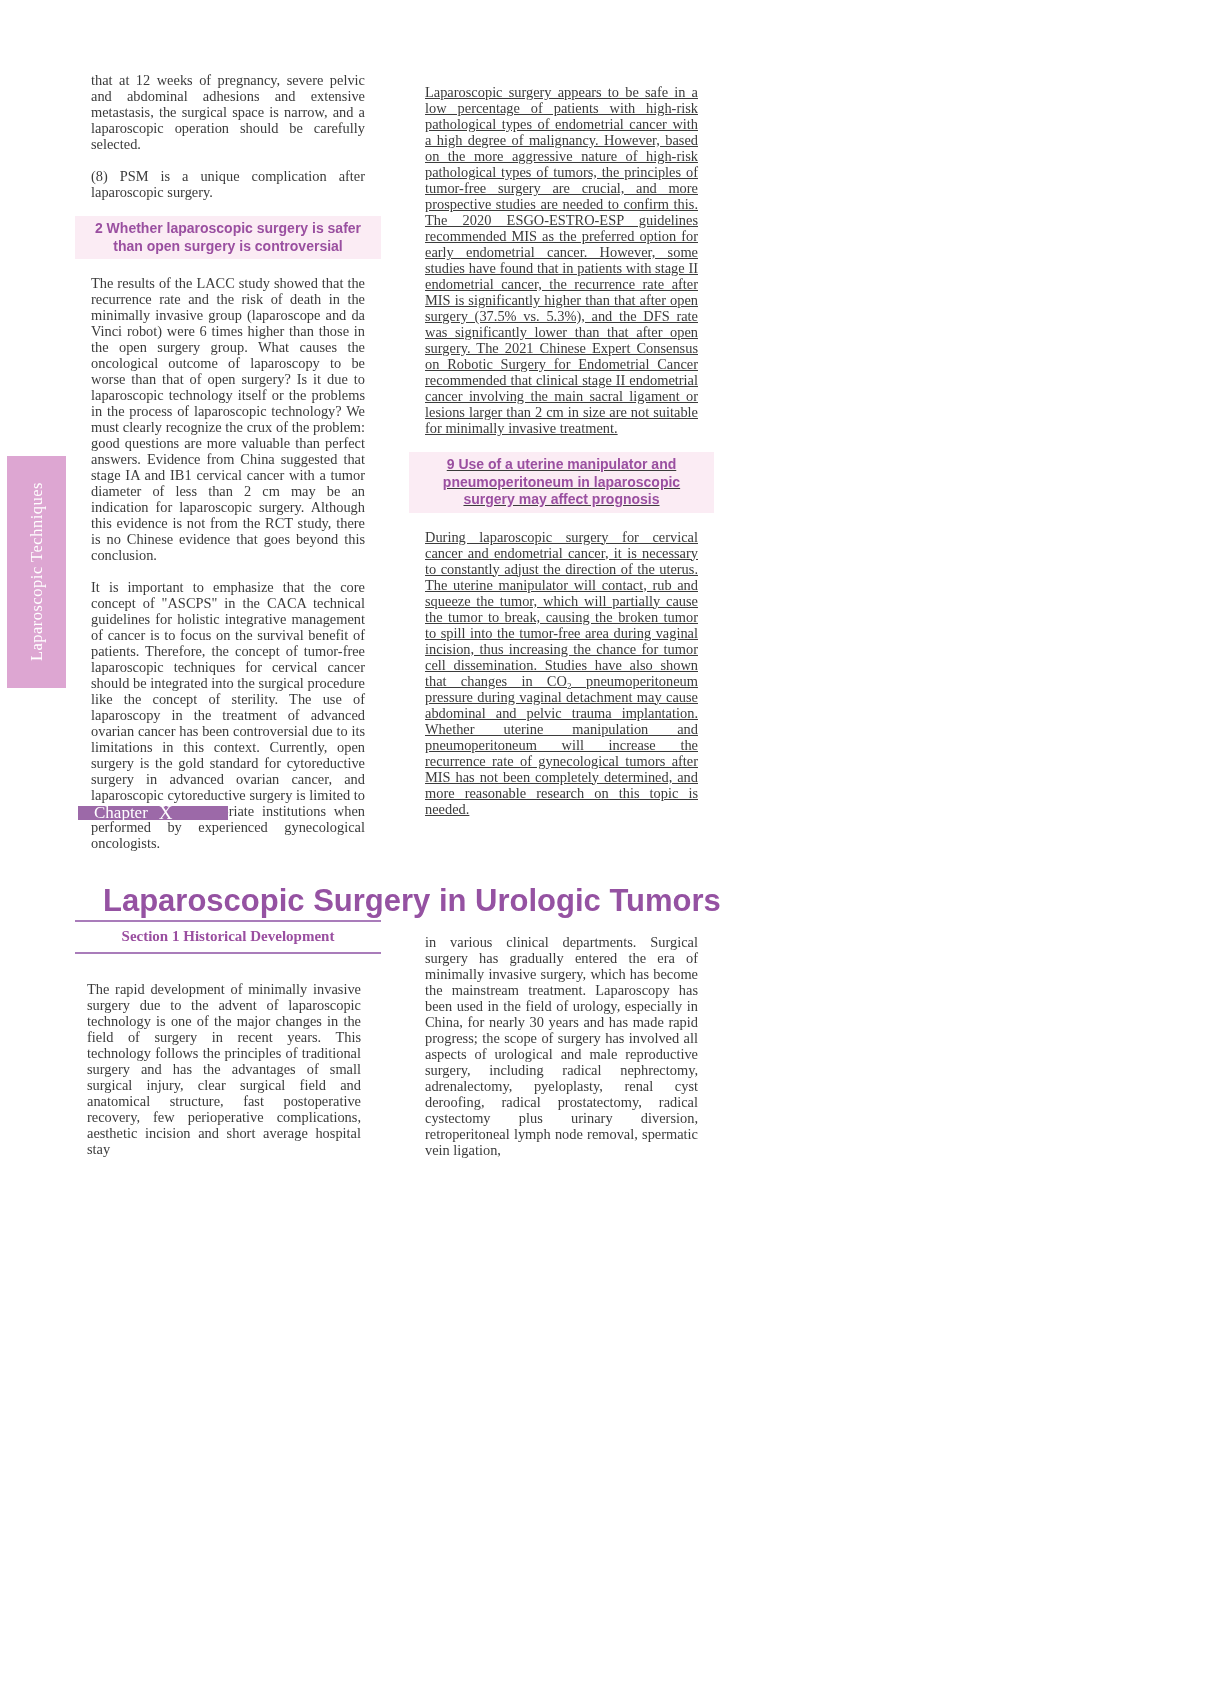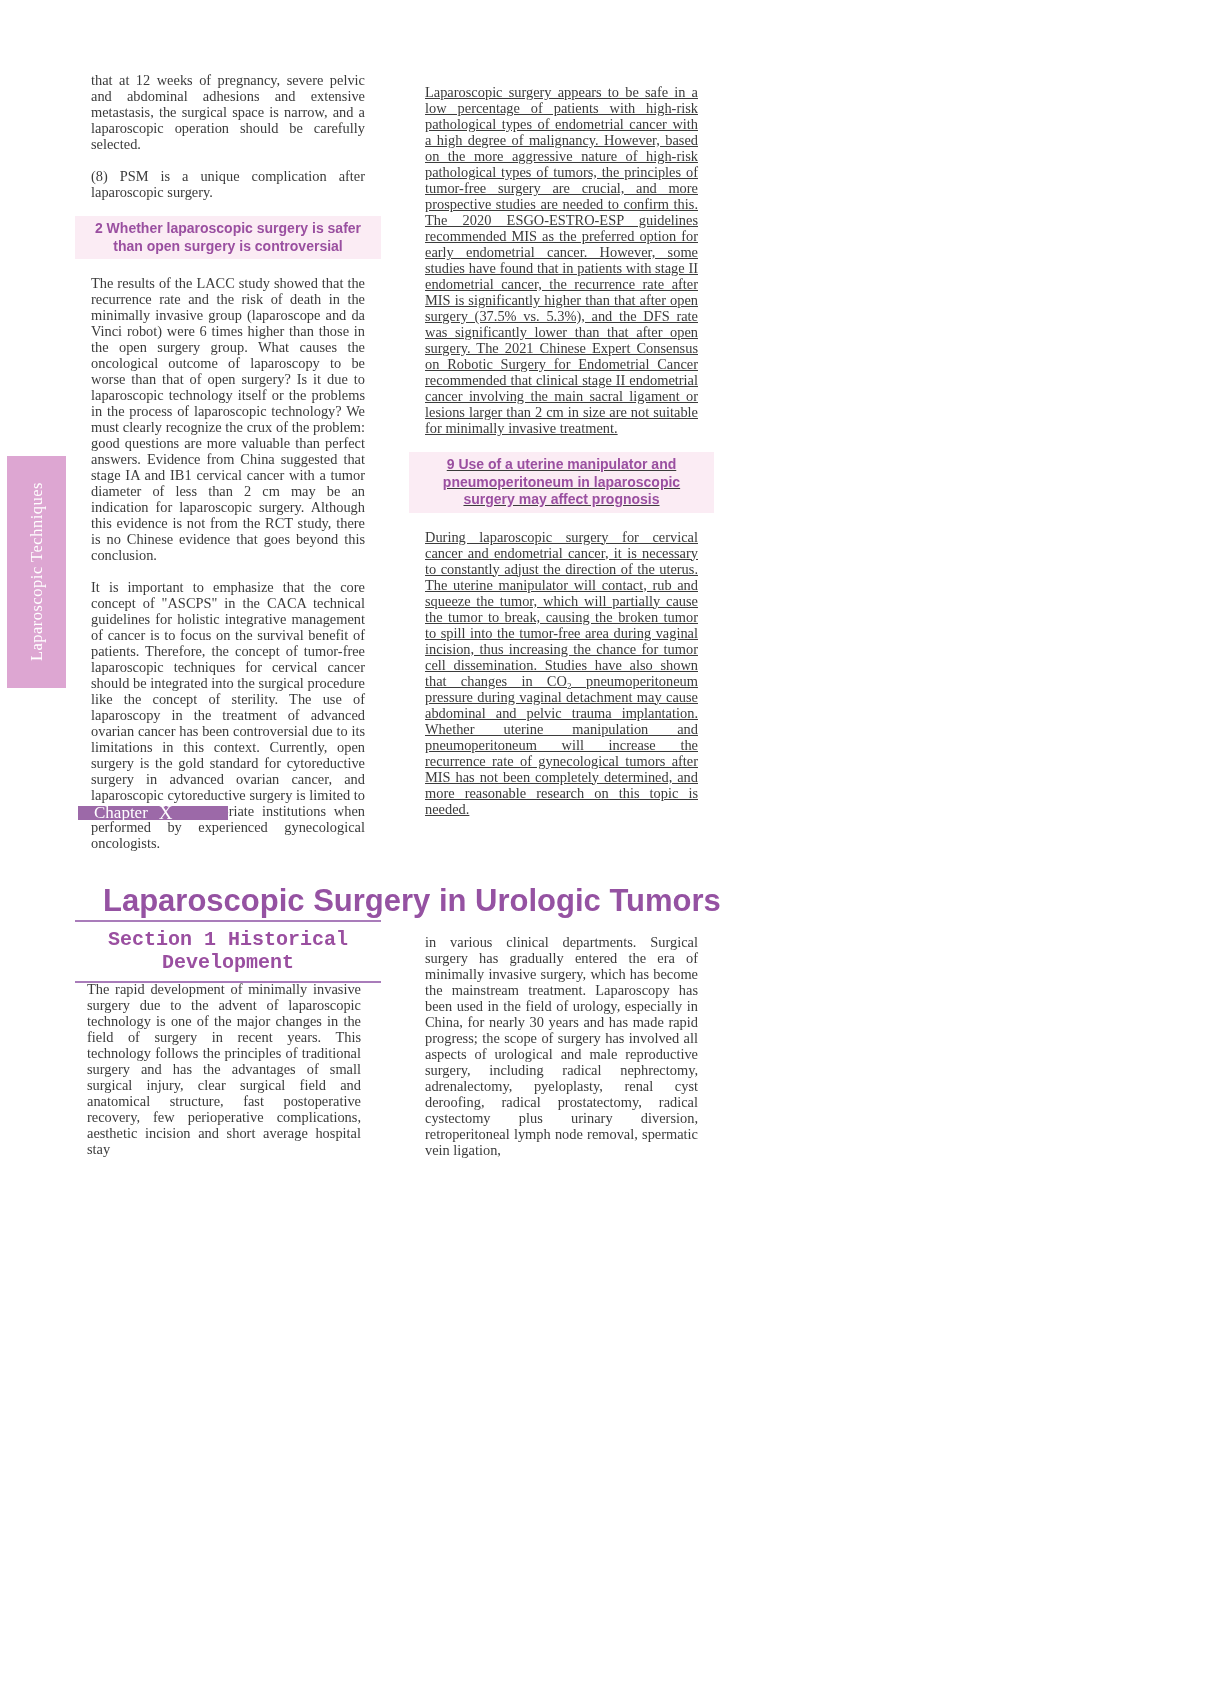--- a/index.html
+++ b/index.html
@@ -88,23 +88,23 @@
   
   .section-heading {
     position: absolute;
     left: 75px;
     top: 920px;
     width: 306px;
     border-top: 2px solid #a97cba;
     border-bottom: 2px solid #a97cba;
     padding: 6px 0 7px;
     text-align: center;
-    font-family: Liberation Mono, monospace;
+    font-family: Liberation Serif, serif;
     font-weight: bold;
-    font-size: 20px;
+    font-size: 15px;
     color: #9a4fa0;
   }
   
   .footer {
     position: absolute;
     left: 75px;
     top: 1145px;
     display: flex;
     align-items: baseline;
     gap: 26px;

